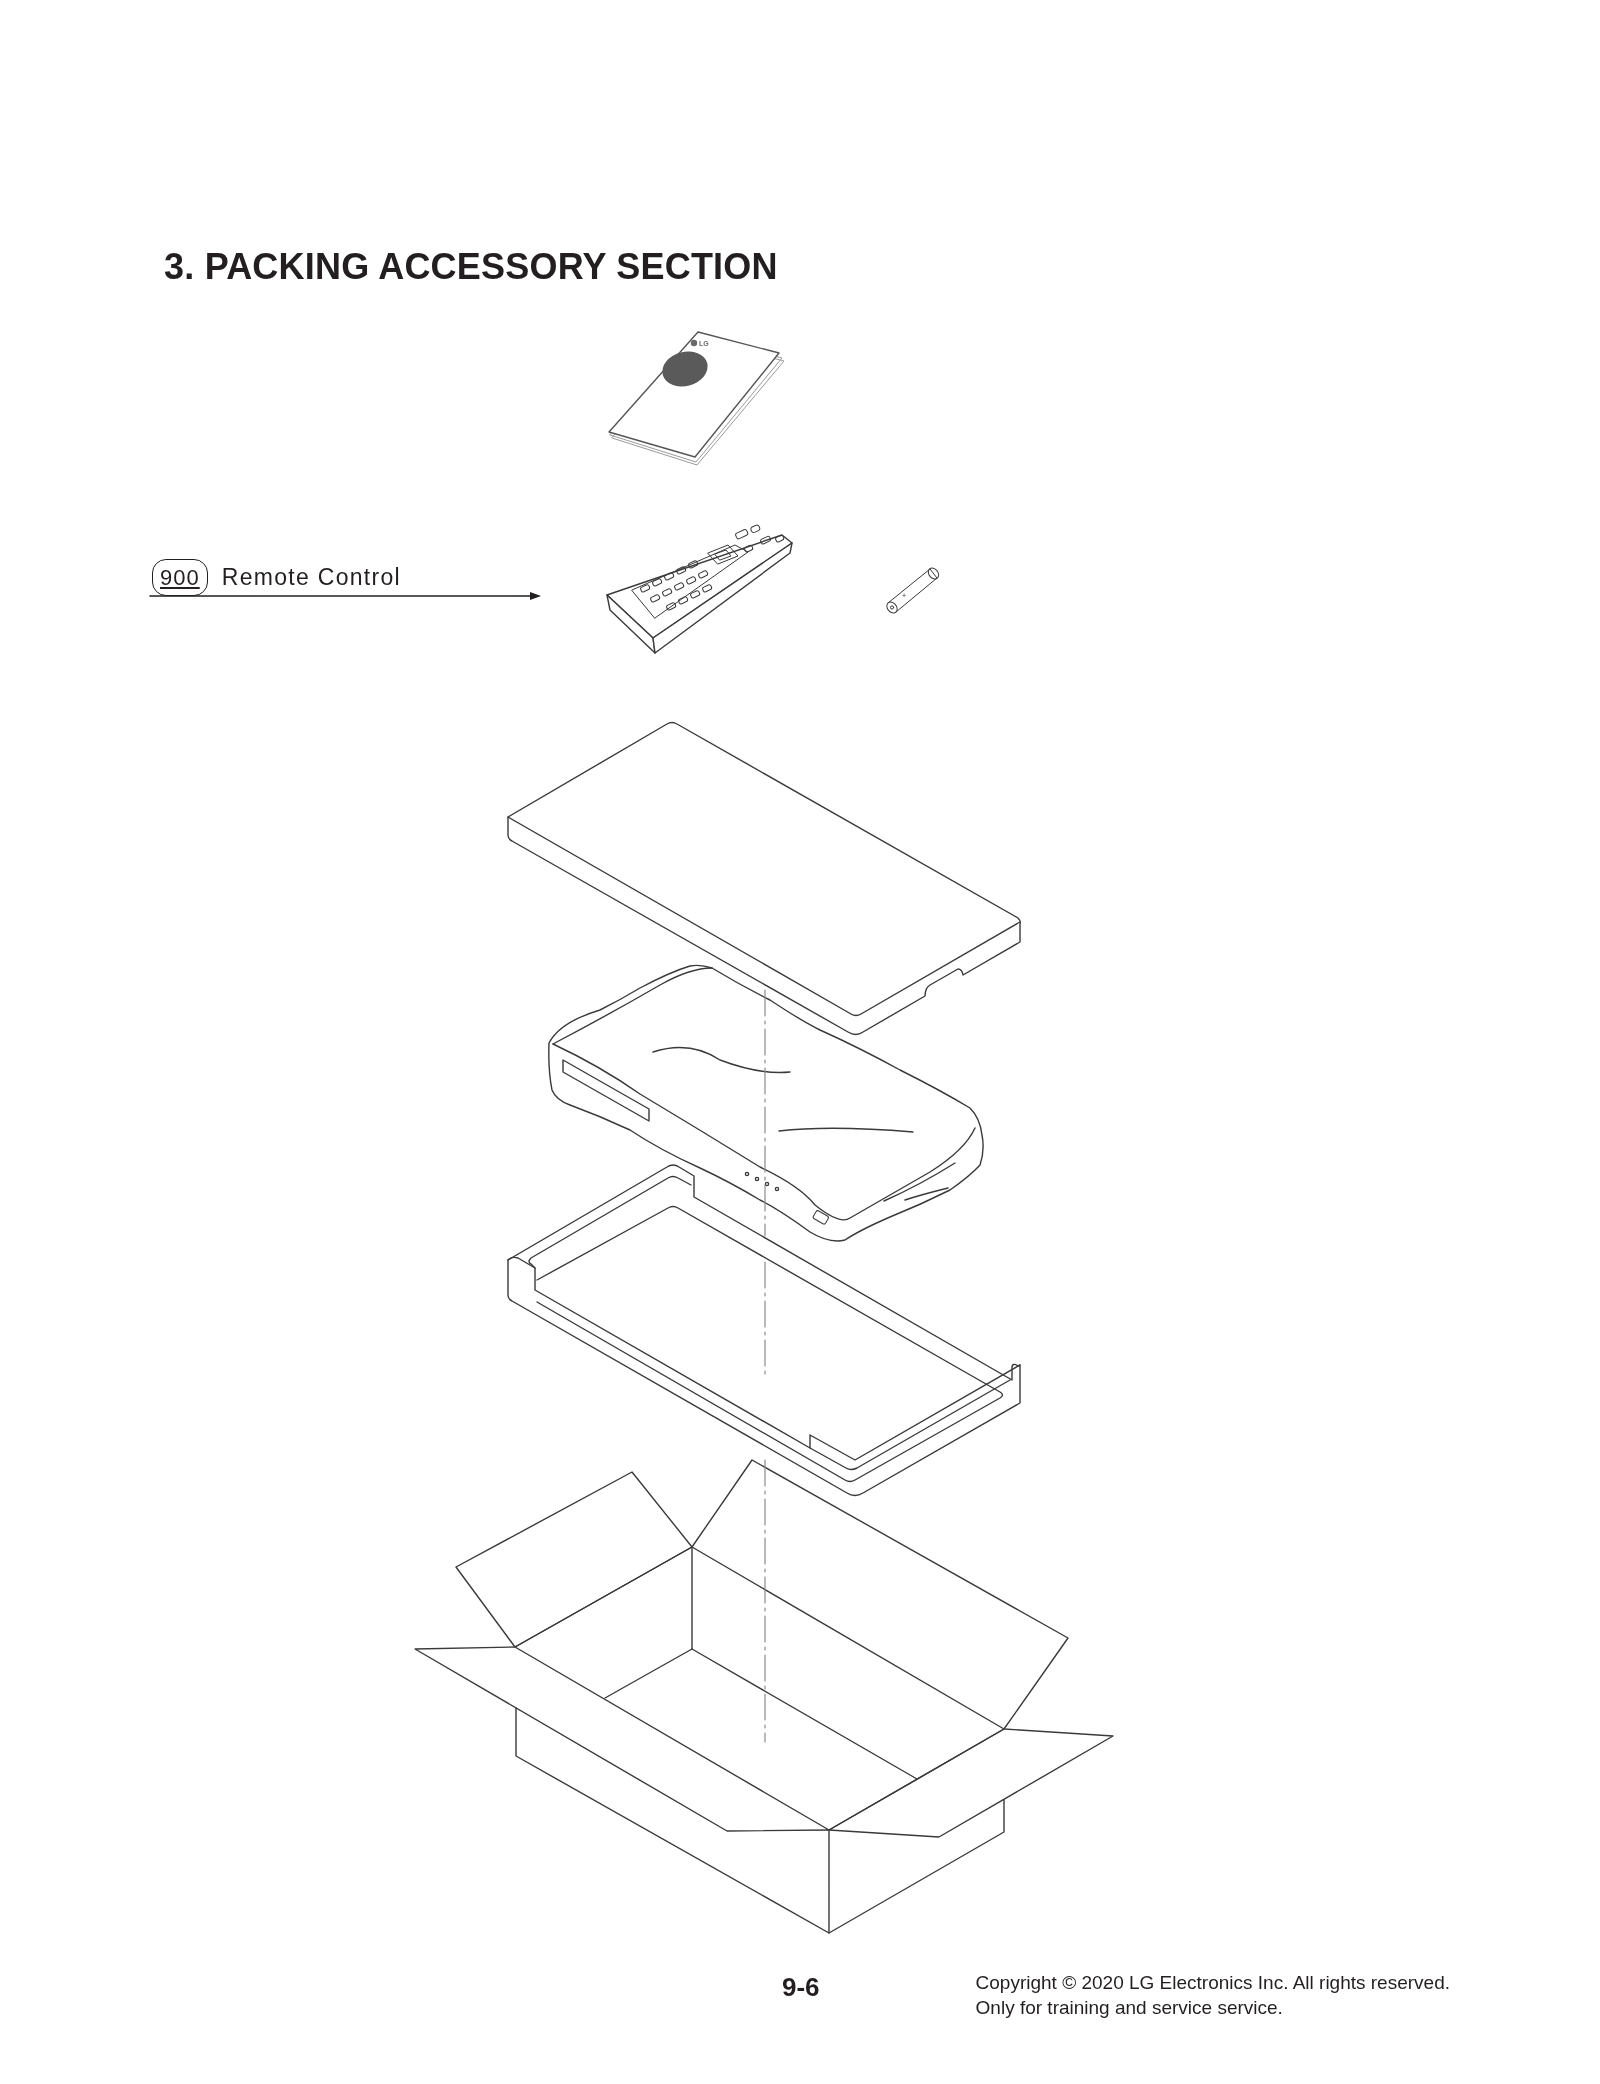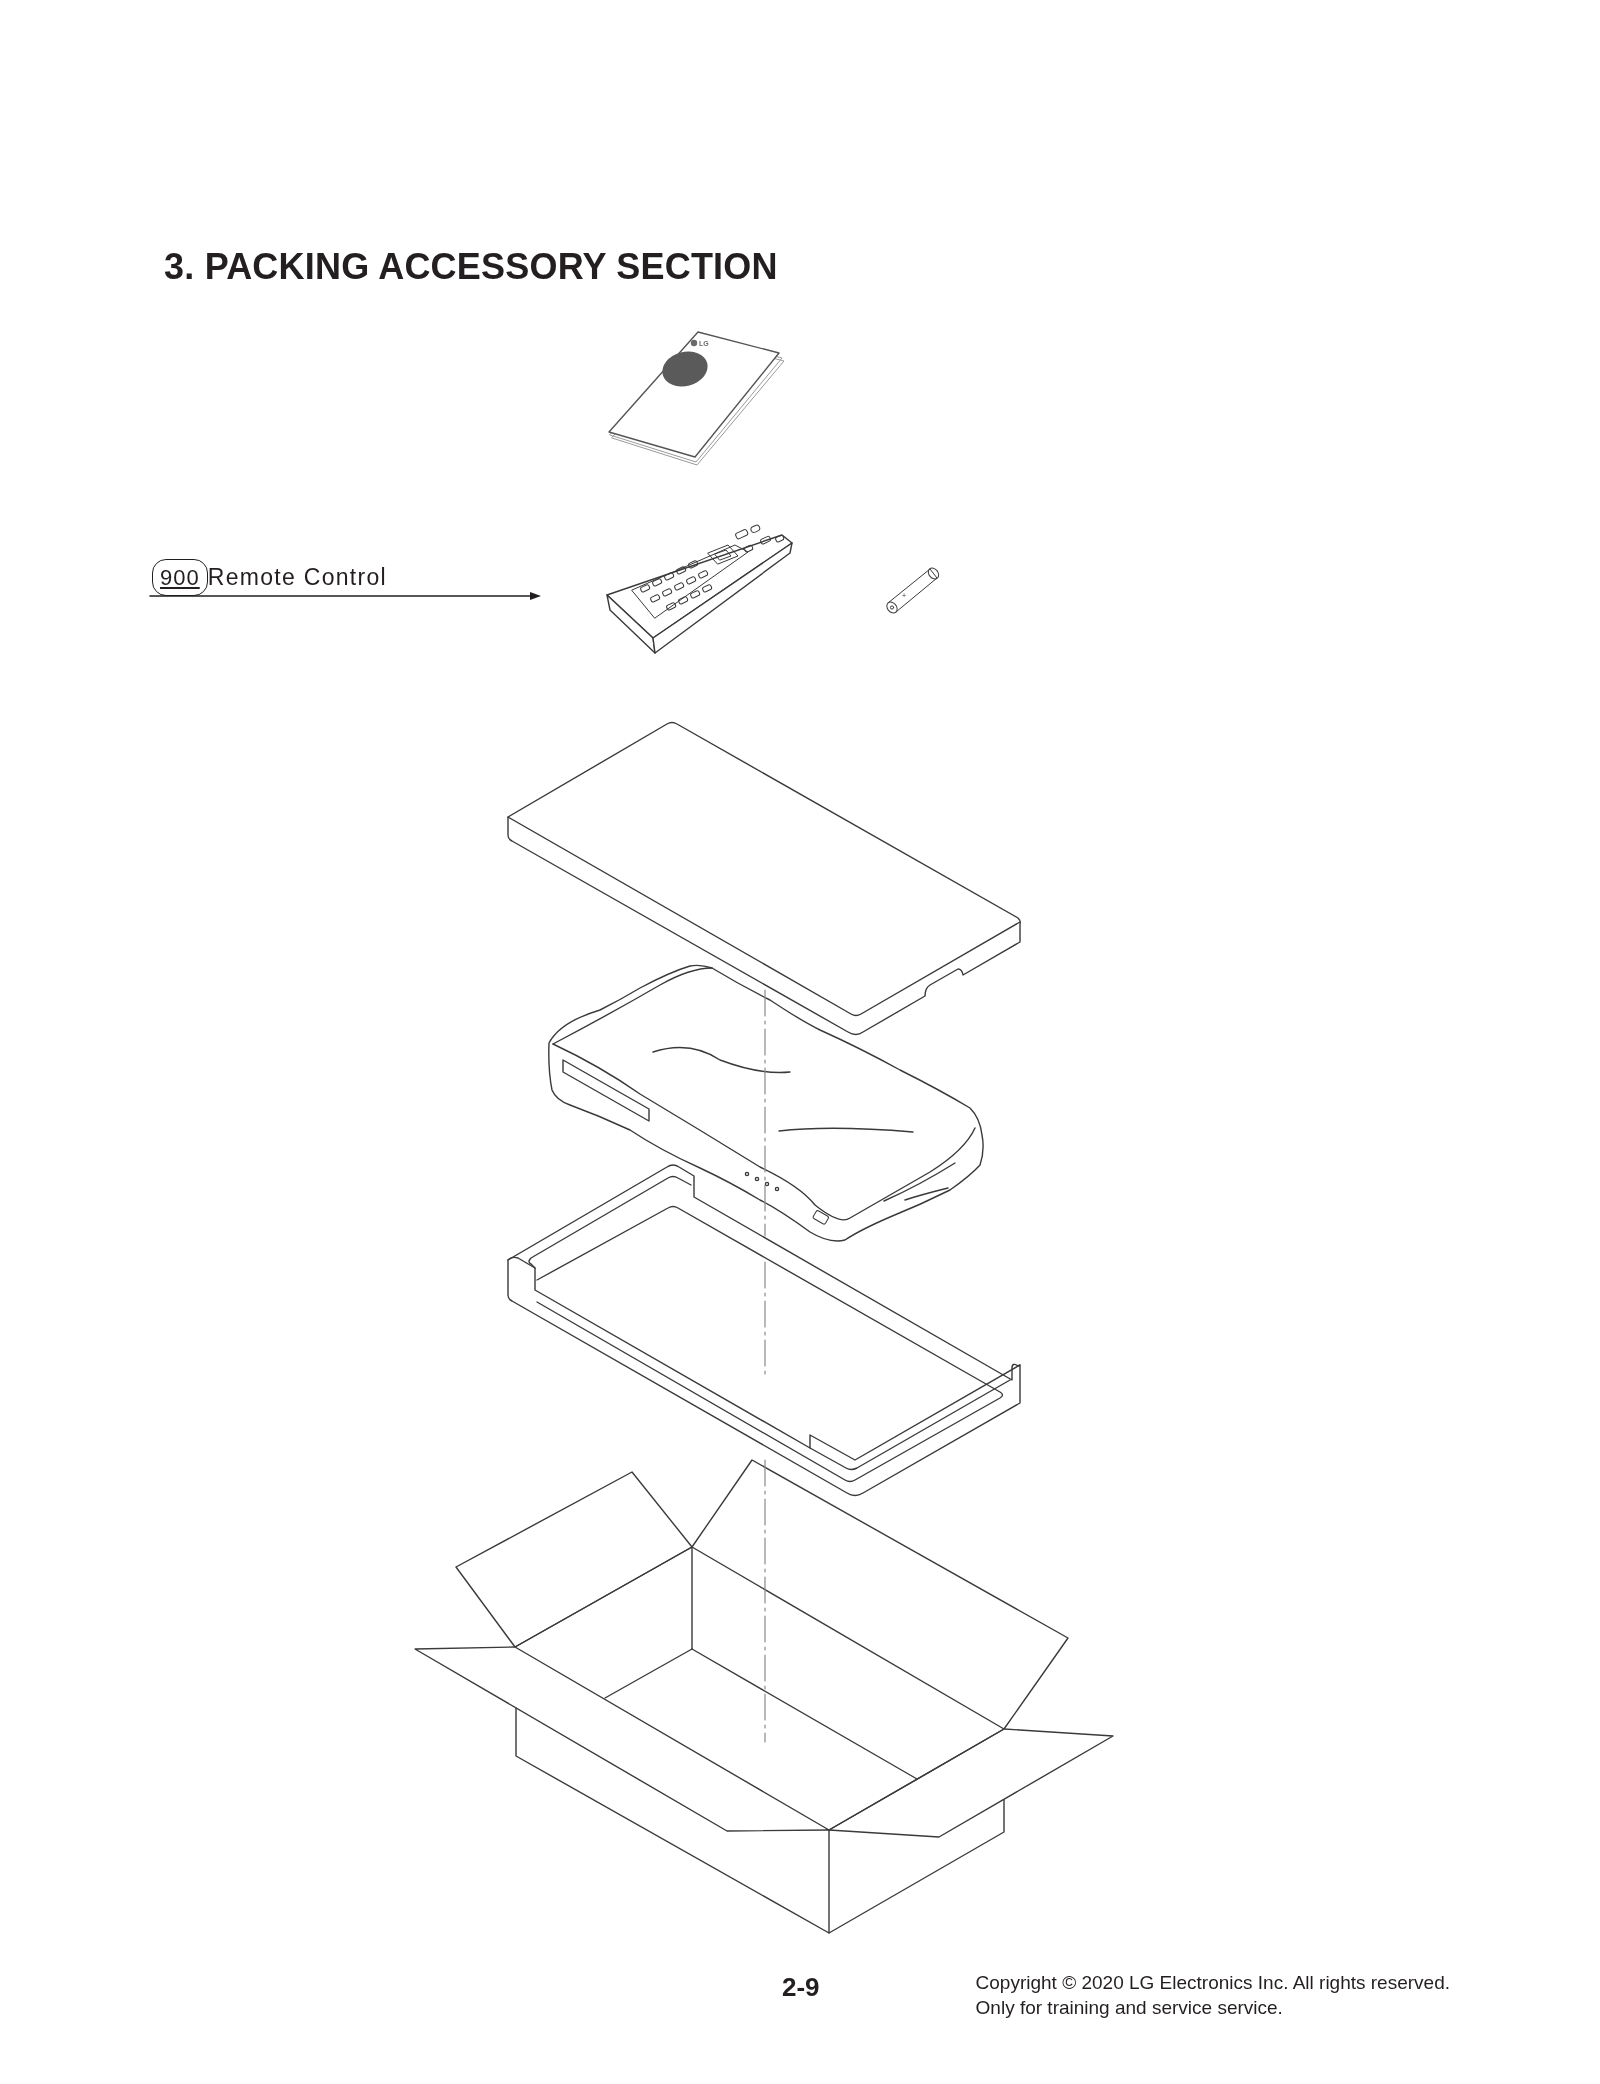--- a/index.html
+++ b/index.html
@@ -5,21 +5,21 @@
     html, body { margin: 0; padding: 0; background: #ffffff; }
     body { width: 1600px; height: 2084px; position: relative; overflow: hidden;
            font-family: "Liberation Sans", sans-serif; color: #231f20; }
     .section-title { position: absolute; left: 148px; top: 230px; margin: 16px;
                      font-size: 36px; font-weight: bold; letter-spacing: 0.2px;
                      font-family: "Liberation Sans", sans-serif; color: #231f20; }
     .callout { position: absolute; left: 152px; top: 559px; display: flex; align-items: center; }
     .part-badge { display: inline-block; border: 1.6px solid #231f20; border-radius: 14px;
                   padding: 4px 7px; height: 27px; line-height: 27px; font-size: 22px;
                   letter-spacing: 1px; text-decoration: underline; }
-    .part-label { font-size: 23px; letter-spacing: 1.3px; text-align: center; }
+    .part-label { margin-left: 14px; font-size: 23px; letter-spacing: 1.3px; text-align: center; }
     .drawing { position: absolute; left: 0; top: 0; width: 1600px; height: 2084px; }
     .drawing svg { position: absolute; left: 0; top: 0; }
     .page-num { position: absolute; left: 782px; top: 1972px; font-size: 26px; font-weight: bold; }
     .copyright { position: absolute; right: 150px; top: 1970px; text-align: left;
                  font-size: 19px; line-height: 25px; }
     .copyright div { white-space: nowrap; }
   </style>
 </head>
 <body>
 
@@ -135,18 +135,18 @@
     </g>
 
     <g stroke="#8a8a8a" stroke-width="1.2" stroke-dasharray="26,5,3,5">
       <line x1="765" y1="990" x2="765" y2="1236"></line>
       <line x1="765" y1="1262" x2="765" y2="1375"></line>
       <line x1="765" y1="1460" x2="765" y2="1742"></line>
     </g>
   </svg>
 </div>
 
-<div class="page-num">2-9</div>
+<div class="page-num">9-6</div>
 
 <div class="copyright">
   <div>Copyright © 2020 LG Electronics Inc. All rights reserved.</div>
   <div>Only for training and service service.</div>
 </div>
 
 </body></html>

